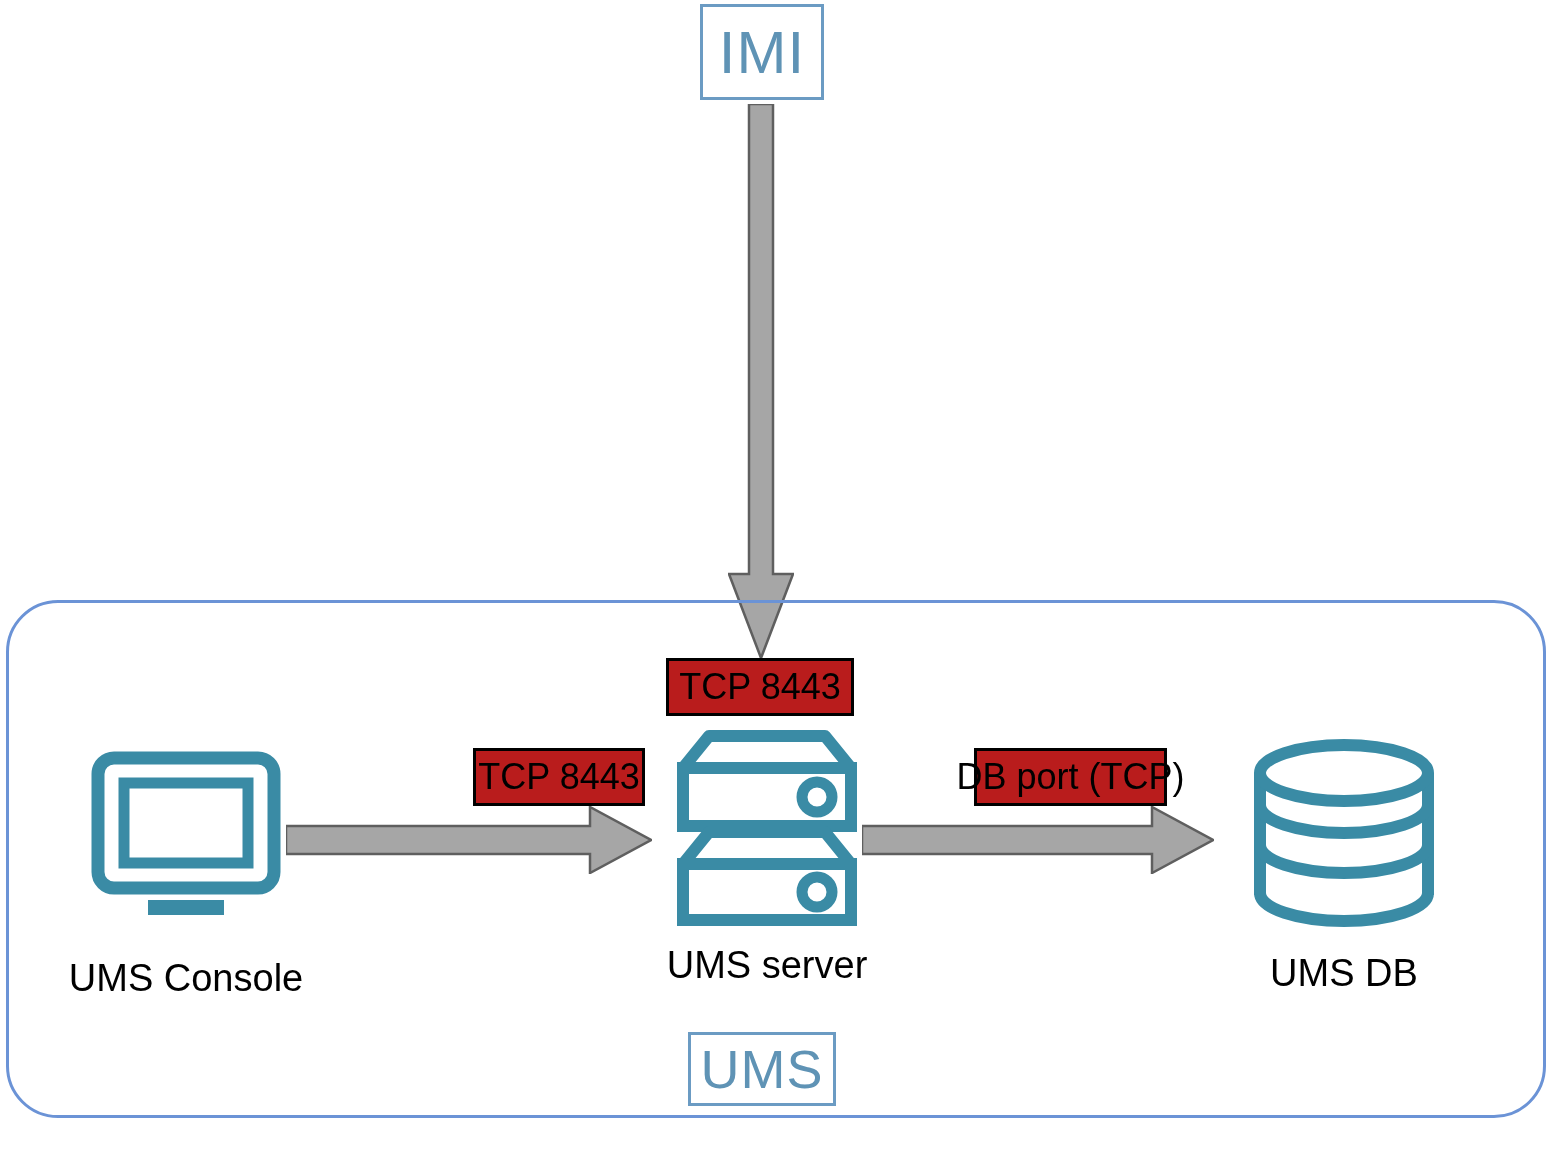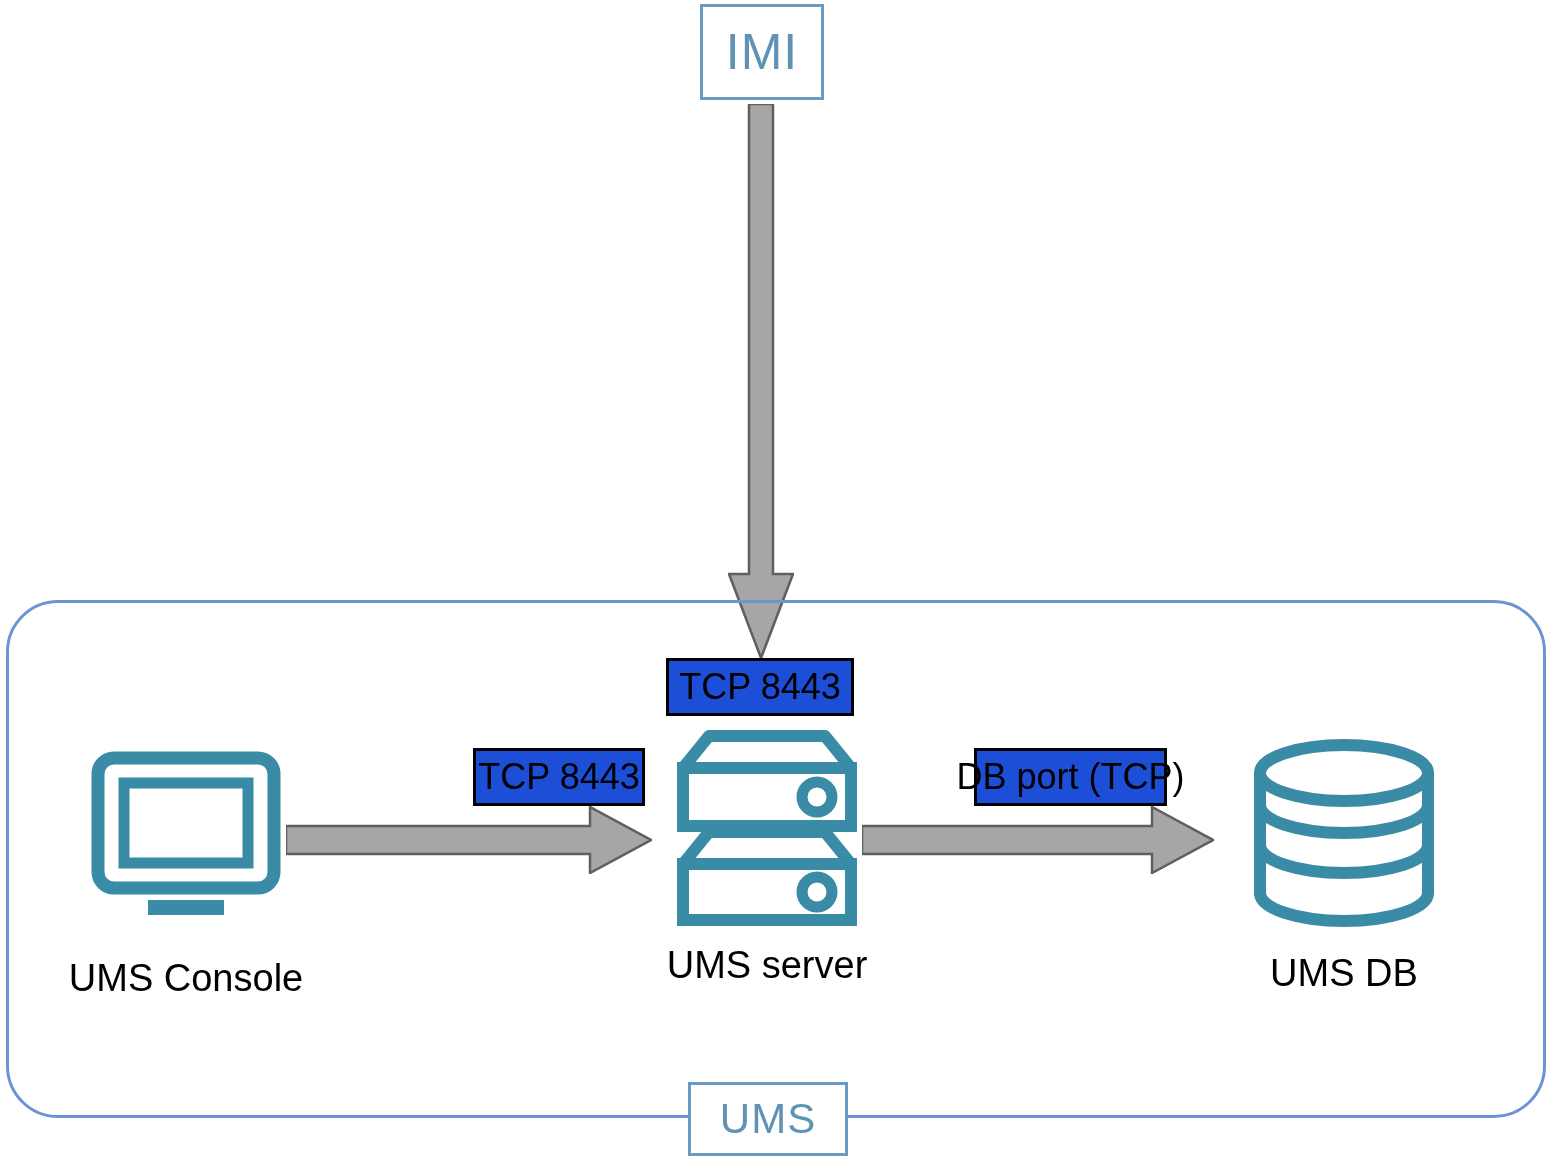--- a/index.html
+++ b/index.html
@@ -28,28 +28,28 @@
     align-items: center;
     justify-content: center;
     color: #5f93b5;
     letter-spacing: 1px;
   }
   #imi-tag {
     left: 700px;
     top: 4px;
     width: 124px;
     height: 96px;
-    font-size: 50px;
+    font-size: 60px;
   }
   #ums-tag {
     left: 688px;
-    top: 1082px;
-    width: 160px;
+    top: 1032px;
+    width: 148px;
     height: 74px;
-    font-size: 42px;
+    font-size: 54px;
     z-index: 6;
   }
 
   
   #ums-boundary {
     position: absolute;
     left: 6px;
     top: 600px;
     width: 1540px;
     height: 518px;
@@ -79,21 +79,21 @@
     left: 862px;
     top: 806px;
     width: 352px;
     height: 68px;
   }
 
   
   .port-label {
     position: absolute;
     box-sizing: border-box;
-    background: #1d4ed8;
+    background: #b91c1c;
     border: 3px solid #000000;
     color: #000000;
     display: flex;
     align-items: center;
     justify-content: center;
     font-size: 36px;
     white-space: nowrap;
     z-index: 4;
   }
   #label-imi-port   { left: 666px; top: 658px; width: 188px; height: 58px; }

